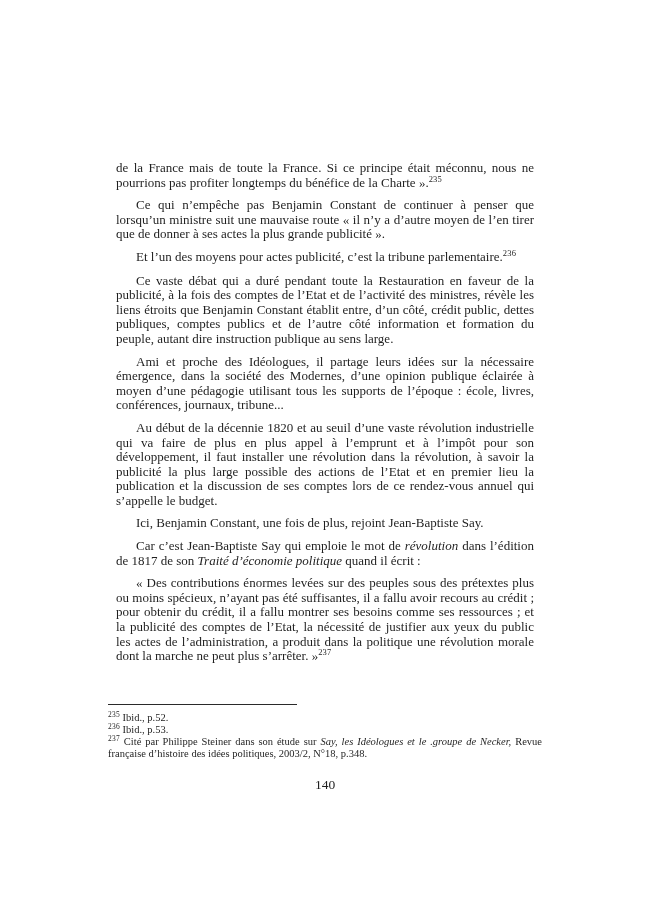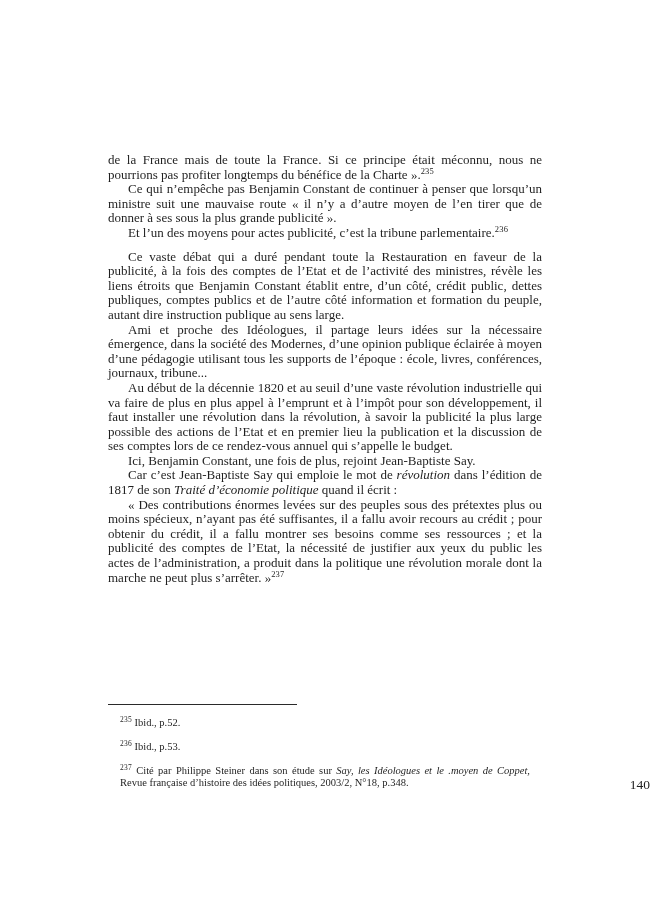--- a/index.html
+++ b/index.html
@@ -19,21 +19,21 @@
   .body-text {
     position: absolute;
     left: 108px;
     width: 434px;
     top: 153px;
     font-size: 13px;
     line-height: 14.6px;
     text-align: justify;
   }
   .para {
-    margin: 0;
+    margin: 8px;
     text-indent: 20px;
   }
   .para.no-indent {
     text-indent: 0;
   }
   .para.gap-above {
     margin-top: 9px;
   }
   .body-text sup {
     font-size: 8.5px;
@@ -50,49 +50,49 @@
     line-height: 12px;
     text-align: justify;
   }
   .footnote-rule {
     width: 189px;
     height: 0;
     border-top: 1.2px solid #2a2a2a;
     margin-bottom: 7px;
   }
   .footnote {
-    margin: 12px;
+    margin: 0;
   }
   .footnotes sup {
     font-size: 7.5px;
     line-height: 0;
     vertical-align: super;
     letter-spacing: 0.2px;
   }
   .page-number {
     position: absolute;
     top: 777px;
     left: 0;
     width: 650px;
-    text-align: right;
+    text-align: center;
     font-size: 13.5px;
     line-height: 16px;
   }
   i { }
 </style>
 </head>
 <body>
 
 <div class="page">
 
   <div class="body-text">
 
     <p class="para no-indent"><span>de la France mais de toute la France. Si ce principe était méconnu, nous ne pourrions pas profiter longtemps du bénéfice de la Charte ».</span><sup>235</sup></p>
 
-    <p class="para"><span>Ce qui n’empêche pas Benjamin Constant de continuer à penser que lorsqu’un ministre suit une mauvaise route « il n’y a d’autre moyen de l’en tirer que de donner à ses sous la plus grande publicité ».</span></p>
+    <p class="para"><span>Ce qui n’empêche pas Benjamin Constant de continuer à penser que lorsqu’un ministre suit une mauvaise route « il n’y a d’autre moyen de l’en tirer que de donner à ses actes la plus grande publicité ».</span></p>
 
     <p class="para"><span>Et l’un des moyens pour actes publicité, c’est la tribune parlementaire.</span><sup>236</sup></p>
 
     <p class="para gap-above"><span>Ce vaste débat qui a duré pendant toute la Restauration en faveur de la publicité, à la fois des comptes de l’Etat et de l’activité des ministres, révèle les liens étroits que Benjamin Constant établit entre, d’un côté, crédit public, dettes publiques, comptes publics et de l’autre côté information et formation du peuple, autant dire instruction publique au sens large.</span></p>
 
     <p class="para"><span>Ami et proche des Idéologues, il partage leurs idées sur la nécessaire émergence, dans la société des Modernes, d’une opinion publique éclairée à moyen d’une pédagogie utilisant tous les supports de l’époque : école, livres, conférences, journaux, tribune...</span></p>
 
     <p class="para"><span>Au début de la décennie 1820 et au seuil d’une vaste révolution industrielle qui va faire de plus en plus appel à l’emprunt et à l’impôt pour son développement, il faut installer une révolution dans la révolution, à savoir la publicité la plus large possible des actions de l’Etat et en premier lieu la publication et la discussion de ses comptes lors de ce rendez-vous annuel qui s’appelle le budget.</span></p>
 
     <p class="para"><span>Ici, Benjamin Constant, une fois de plus, rejoint Jean-Baptiste Say.</span></p>
@@ -104,18 +104,18 @@
 
   </div>
 
   <div class="footnotes">
     <div class="footnote-rule"></div>
 
     <p class="footnote"><sup>235</sup><span> Ibid., p.52.</span></p>
 
     <p class="footnote"><sup>236</sup><span> Ibid., p.53.</span></p>
 
-    <p class="footnote"><sup>237</sup><span> Cité par Philippe Steiner dans son étude sur </span><i>Say, les Idéologues et le .moyen de Coppet,</i><span> Revue française d’histoire des idées politiques, 2003/2, N°18, p.348.</span></p>
+    <p class="footnote"><sup>237</sup><span> Cité par Philippe Steiner dans son étude sur </span><i>Say, les Idéologues et le .groupe de Necker,</i><span> Revue française d’histoire des idées politiques, 2003/2, N°18, p.348.</span></p>
   </div>
 
   <div class="page-number">140</div>
 
 </div>
 
 </body></html>

